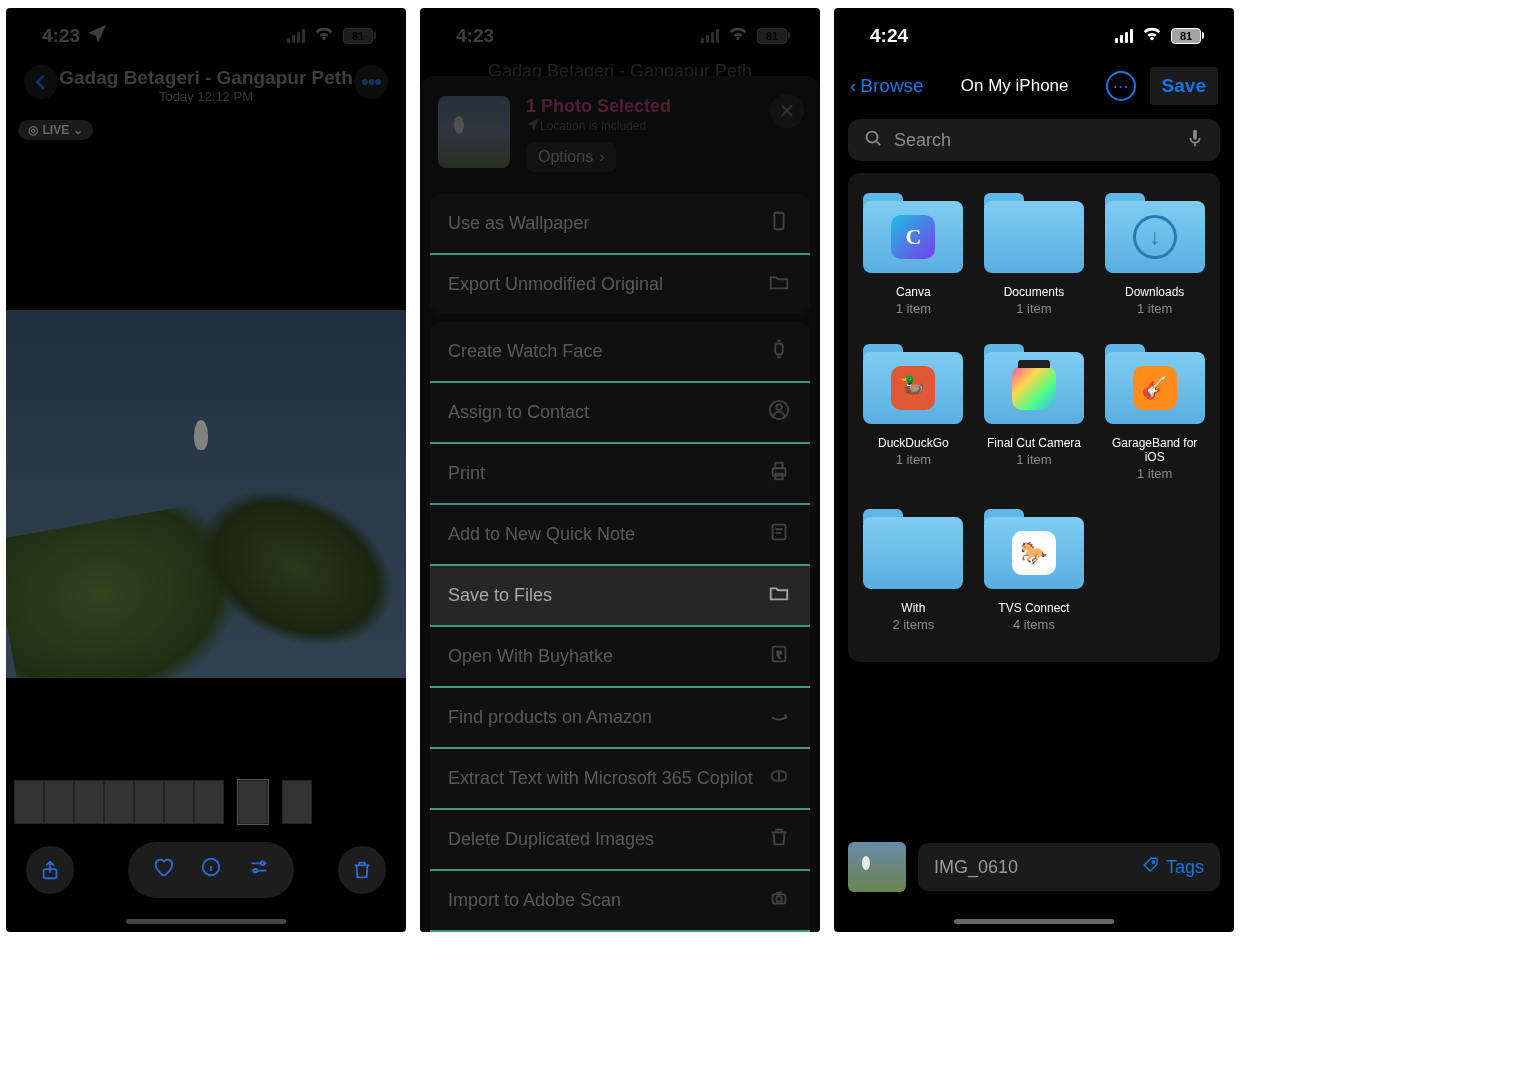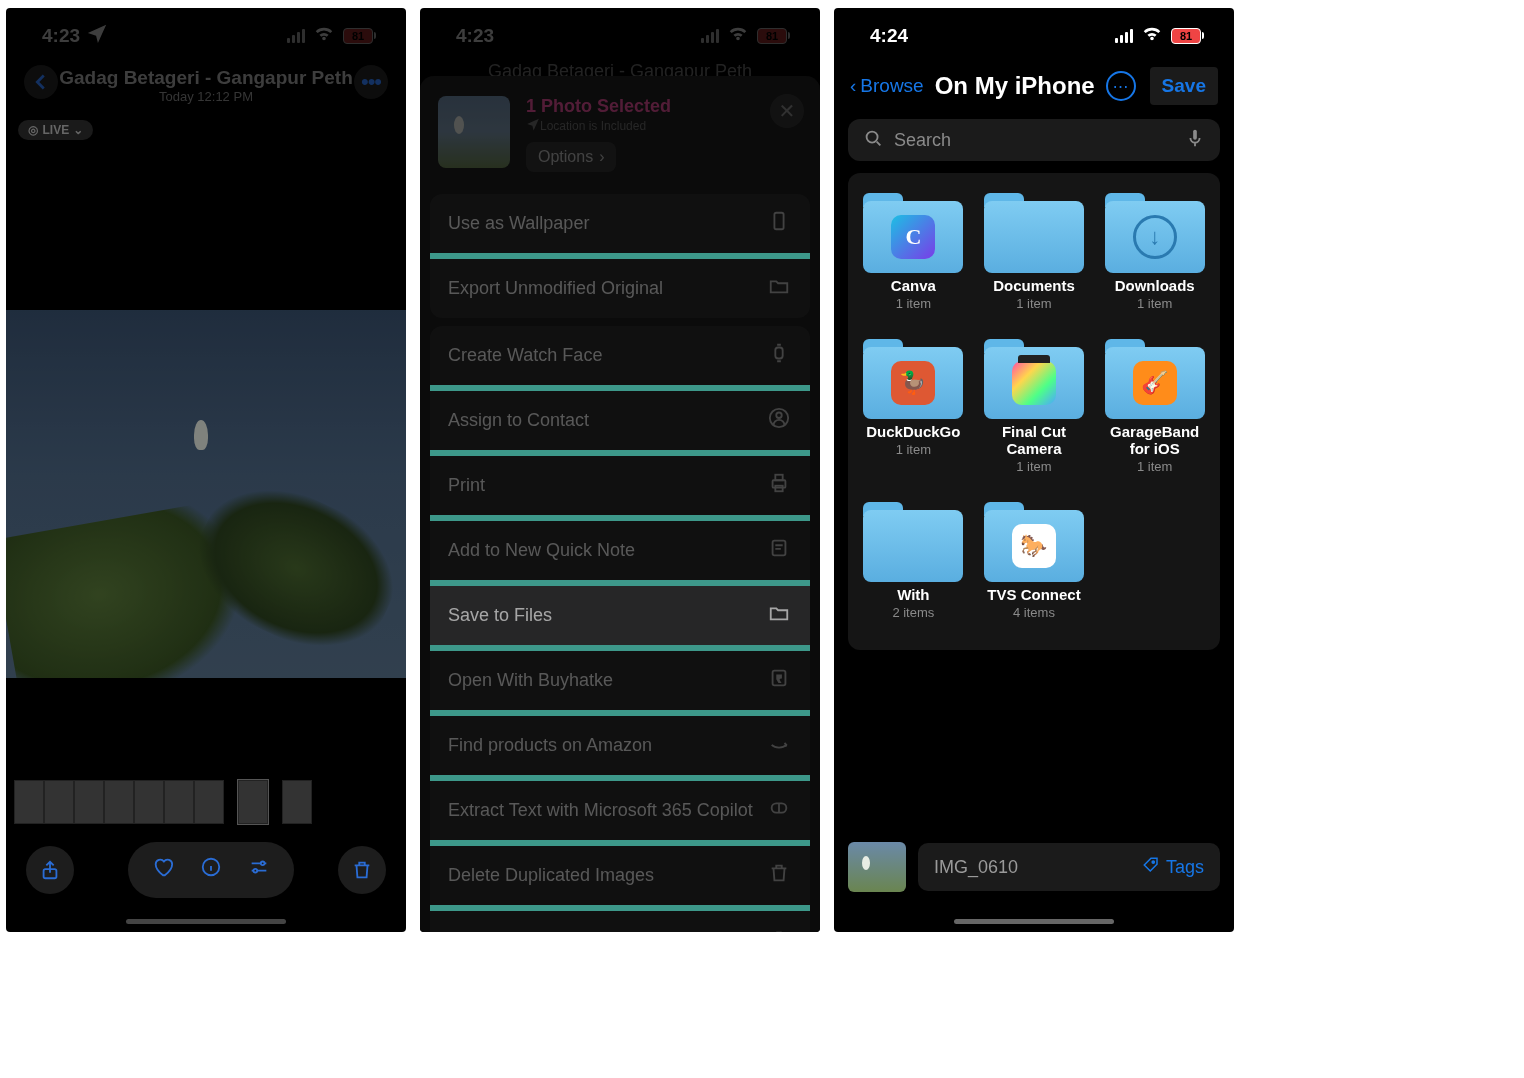--- a/index.html
+++ b/index.html
@@ -36,21 +36,21 @@
   .signal-bars { display:flex; align-items:flex-end; gap:2px; height:14px; }
   .signal-bars span { width:3px; background:#fff; border-radius:1px; }
   .signal-bars span:nth-child(1){height:5px;} .signal-bars span:nth-child(2){height:8px;}
   .signal-bars span:nth-child(3){height:11px;} .signal-bars span:nth-child(4){height:14px;}
   .battery {
     display:flex; align-items:center;
   }
   .battery-body {
     width:30px; height:16px; border:1.5px solid #fff; border-radius:4px;
     display:flex; align-items:center; justify-content:center;
-    font-size:11px; font-weight:700; color:#000; background:#ef4444;
+    font-size:11px; font-weight:700; color:#000; background:#a3a3a3;
   }
   .battery-cap { width:2px; height:7px; background:#fff; border-radius:0 2px 2px 0; margin-left:1px; }
   .dimmed .signal-bars span, .dimmed .battery-body, .dimmed .battery-cap { opacity:0.4; }
   .dimmed .status-bar { opacity:0.45; }
 
   
   .a-header { text-align:center; position:relative; padding:10px 0; opacity:0.45; }
   .a-title { font-size:19px; font-weight:600; }
   .a-sub { font-size:13px; color:#777; }
   .a-back {
@@ -108,47 +108,47 @@
   .b-info-1 { font-size:18px; font-weight:600; color:#ec4899; }
   .b-info-2 { font-size:12px; color:#666; display:flex; gap:0; align-items:center;}
   .b-options { margin-top:8px; display:inline-flex; align-items:center; gap:6px;
     padding:6px 12px; border-radius:8px; background:#2a2a2a; color:#bbb; font-size:16px;}
   .b-close { position:absolute; right:16px; top:18px; width:34px;height:34px;border-radius:50%;
     background:#2a2a2a; color:#888; display:flex;align-items:center;justify-content:center;font-size:20px;}
   .b-list {  }
   .b-group { margin:8px 10px 0; background:#1a1a1a; border-radius:12px; overflow:hidden; }
   .b-row { display:flex;align-items:center;justify-content:space-between;
     padding:16px 18px; color:#888; font-size:18px; }
-  .b-row + .b-row { border-top:6px solid #5eead4; }
+  .b-row + .b-row { border-top:2px solid #5eead4; }
   .b-row.highlight { background:#3b3b3d; color:#fff; }
   .b-row.highlight .b-icn { color:#fff; }
   .b-icn { color:#666; font-size:20px; width:26px; text-align:center; }
 
   
   .c-nav { display:flex; align-items:center; justify-content:space-between; padding:10px 16px 8px; }
   .c-back { color:#1676e6; font-size:19px; display:flex; align-items:center; gap:4px; }
-  .c-title { font-size:24px; font-weight:700; }
+  .c-title { font-size:17px; font-weight:400; }
   .c-right { display:flex; align-items:center; gap:14px; }
   .c-more { width:30px;height:30px;border-radius:50%;border:2px solid #1676e6;color:#1676e6;
     display:flex;align-items:center;justify-content:center;font-size:16px;}
   .c-save { color:#1676e6; font-size:19px; font-weight:600; background:#1b1b1b; padding:8px 12px; border-radius:4px; }
   .c-search { margin:6px 14px; background:#1b1b1b; border-radius:12px; height:42px;
     display:flex;align-items:center;padding:0 14px;gap:10px;color:#8a8a8a; font-size:18px; }
   .c-search .mic{margin-left:auto;}
   .c-grid-wrap { margin:12px 14px 0; background:#151515; border-radius:12px; padding:20px 14px 30px; }
   .c-grid { display:grid; grid-template-columns:repeat(3,1fr); gap:28px 18px; }
   .c-folder { display:flex; flex-direction:column; align-items:center; text-align:center; }
   .folder-icon { width:100px; height:80px; position:relative; }
   .folder-back { position:absolute; top:0; left:0; width:40px; height:14px; background:#5fb7e8;
     border-radius:6px 6px 0 0;}
   .folder-front { position:absolute; top:8px; left:0; width:100px; height:72px;
     background:linear-gradient(180deg,#7fccf2,#5aaee0); border-radius:8px; display:flex;
     align-items:center;justify-content:center;}
   .folder-front .inner { width:44px;height:44px;border-radius:10px;display:flex;align-items:center;justify-content:center;font-size:22px;}
-  .c-folder-name { margin-top:4px; font-size:15px; color:#fff;font-weight:bold; }
+  .c-folder-name { margin-top:12px; font-size:12px; color:#fff; }
   .c-folder-meta { font-size:13px; color:#8a8a8a; margin-top:2px; }
   .c-total { text-align:center; color:#8a8a8a; font-size:17px; margin-top:34px; }
   .c-bottom { position:absolute; left:0; right:0; bottom:40px; display:flex; align-items:center; gap:12px; padding:0 14px; }
   .c-bthumb { width:58px;height:50px;border-radius:6px;background:linear-gradient(180deg,#6a89a8,#6a8550); position:relative;}
   .c-bthumb .bud{position:absolute;left:14px;top:14px;width:8px;height:14px;background:#e8ede4;border-radius:50%;}
   .c-file { flex:1; background:#1b1b1b; border-radius:10px; height:48px;
     display:flex;align-items:center;justify-content:space-between;padding:0 16px; font-size:18px;color:#9a9a9a; }
   .c-tags { color:#1676e6; display:flex;align-items:center;gap:6px; }
 
   

